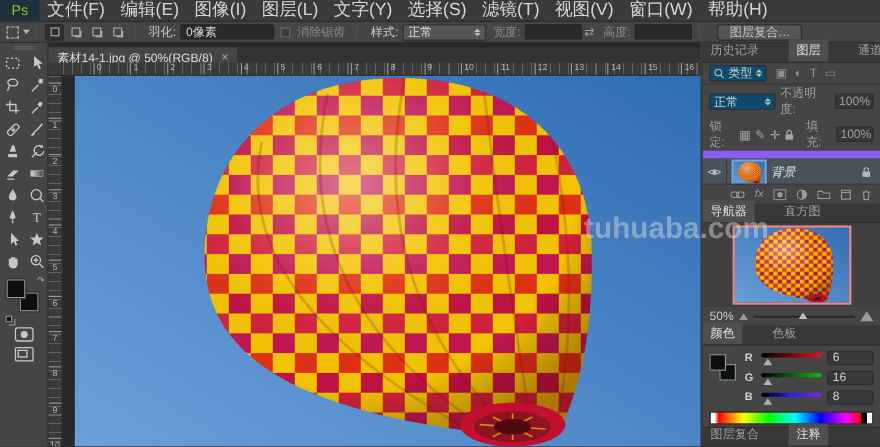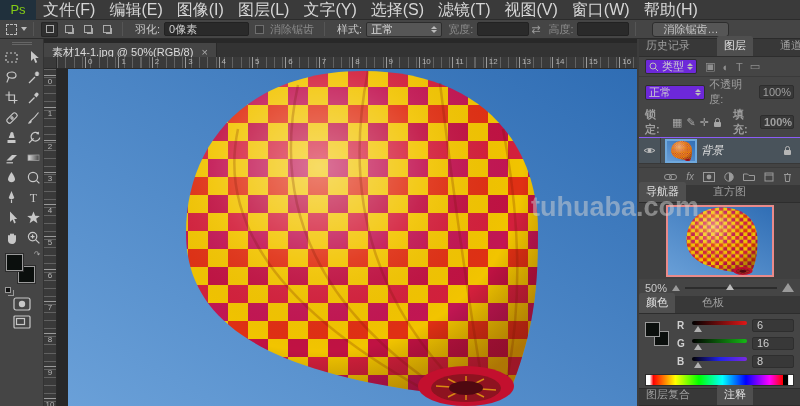--- a/index.html
+++ b/index.html
@@ -80,25 +80,25 @@
     color:rgba(210,210,210,.5); letter-spacing:0; pointer-events:none; }
 
   
   #panels { position:absolute; left:637px; top:39px; width:163px; height:367px; background:#454545;
     border-left:2px solid #3c3c3c; display:flex; flex-direction:column; font-size:11px; color:#c9c9c9; }
   .ptab-strip { background:#383838; display:flex; align-items:flex-end; height:18px; flex:0 0 18px; border-bottom:1px solid #2d2d2d;gap:20px; }
   .ptab { padding:2px 7px 3px; color:#9f9f9f; white-space:nowrap; }
   .ptab.active { background:#4f4f4f; color:#e2e2e2; border-radius:2px 2px 0 0; }
   .row { display:flex; align-items:center; padding:0 6px; }
   #filter-row { flex:0 0 20px; gap:4px; border-bottom:1px solid #3a3a3a; }
-  .mini-select { background:#6d28d9; border:1px solid #2d2d2d; border-radius:2px; height:15px;
+  .mini-select { background:#0c4a6e; border:1px solid #2d2d2d; border-radius:2px; height:15px;
     display:flex; align-items:center; gap:3px; padding:0 3px; color:#cfcfcf; }
   .ficons { display:flex; gap:7px; color:#8f8f8f; font-size:11px; margin-left:4px; align-items:center; }
   #blend-row { flex:0 0 22px; gap:4px; }
-  #lock-row { flex:0 0 22px; gap:5px; border-bottom:1px solid #8b5cf6;font-weight:bold; }
+  #lock-row { flex:0 0 22px; gap:5px; border-bottom:7px solid #8b5cf6; }
   .val-box { background:#383838; border:1px solid #2e2e2e; border-radius:2px; color:#9f9f9f;
     height:14px; padding:0 3px; display:flex; align-items:center; min-width:34px; }
   .lock-icons { display:flex; gap:4px; align-items:center; color:#a5a5a5; }
   #layer-list { flex:1 1 auto; background:#434343; overflow:hidden; }
   #layer-row { height:26px; background:#49535b; display:flex; align-items:center; border-bottom:1px solid #383838; }
   .eye-box { width:22px; height:26px; display:flex; align-items:center; justify-content:center; border-right:1px solid #3a3a3a; }
   .layer-thumb { width:28px; height:20px; margin:0 6px; outline:2px solid #6fa8dc; background:#3c78bd; overflow:hidden; }
   .layer-name { flex:1; font-style:italic; color:#e0e0e0; }
   .layer-lock { margin-right:8px; }
   #layer-buttons { flex:0 0 18px; border-top:1px solid #3a3a3a; display:flex; align-items:center;
@@ -226,21 +226,21 @@
           <i class="u"></i>
           <i class="d"></i>
         </span>
     </span>
     <span class="opt-label dim">宽度:</span>
     <input class="opt-input w55" readonly="" value="" style="">
     <span class="swap">⇄</span>
     <span class="opt-label dim">高度:</span>
     <input class="opt-input w55" readonly="" value="" style="">
     <span class="opt-sep"></span>
-    <span class="refine-btn">消除锯齿…</span>
+    <span class="refine-btn">图层复合…</span>
   </div>
 
   <div id="toolbar">
     <div class="grip"></div>
     <div class="tool-grid">
       <div class="tool">
           <svg width="15" height="15">
             <rect x="2" y="3" width="11" height="9" class="tsk" stroke-dasharray="2 2"></rect>
           </svg>
         </div>

